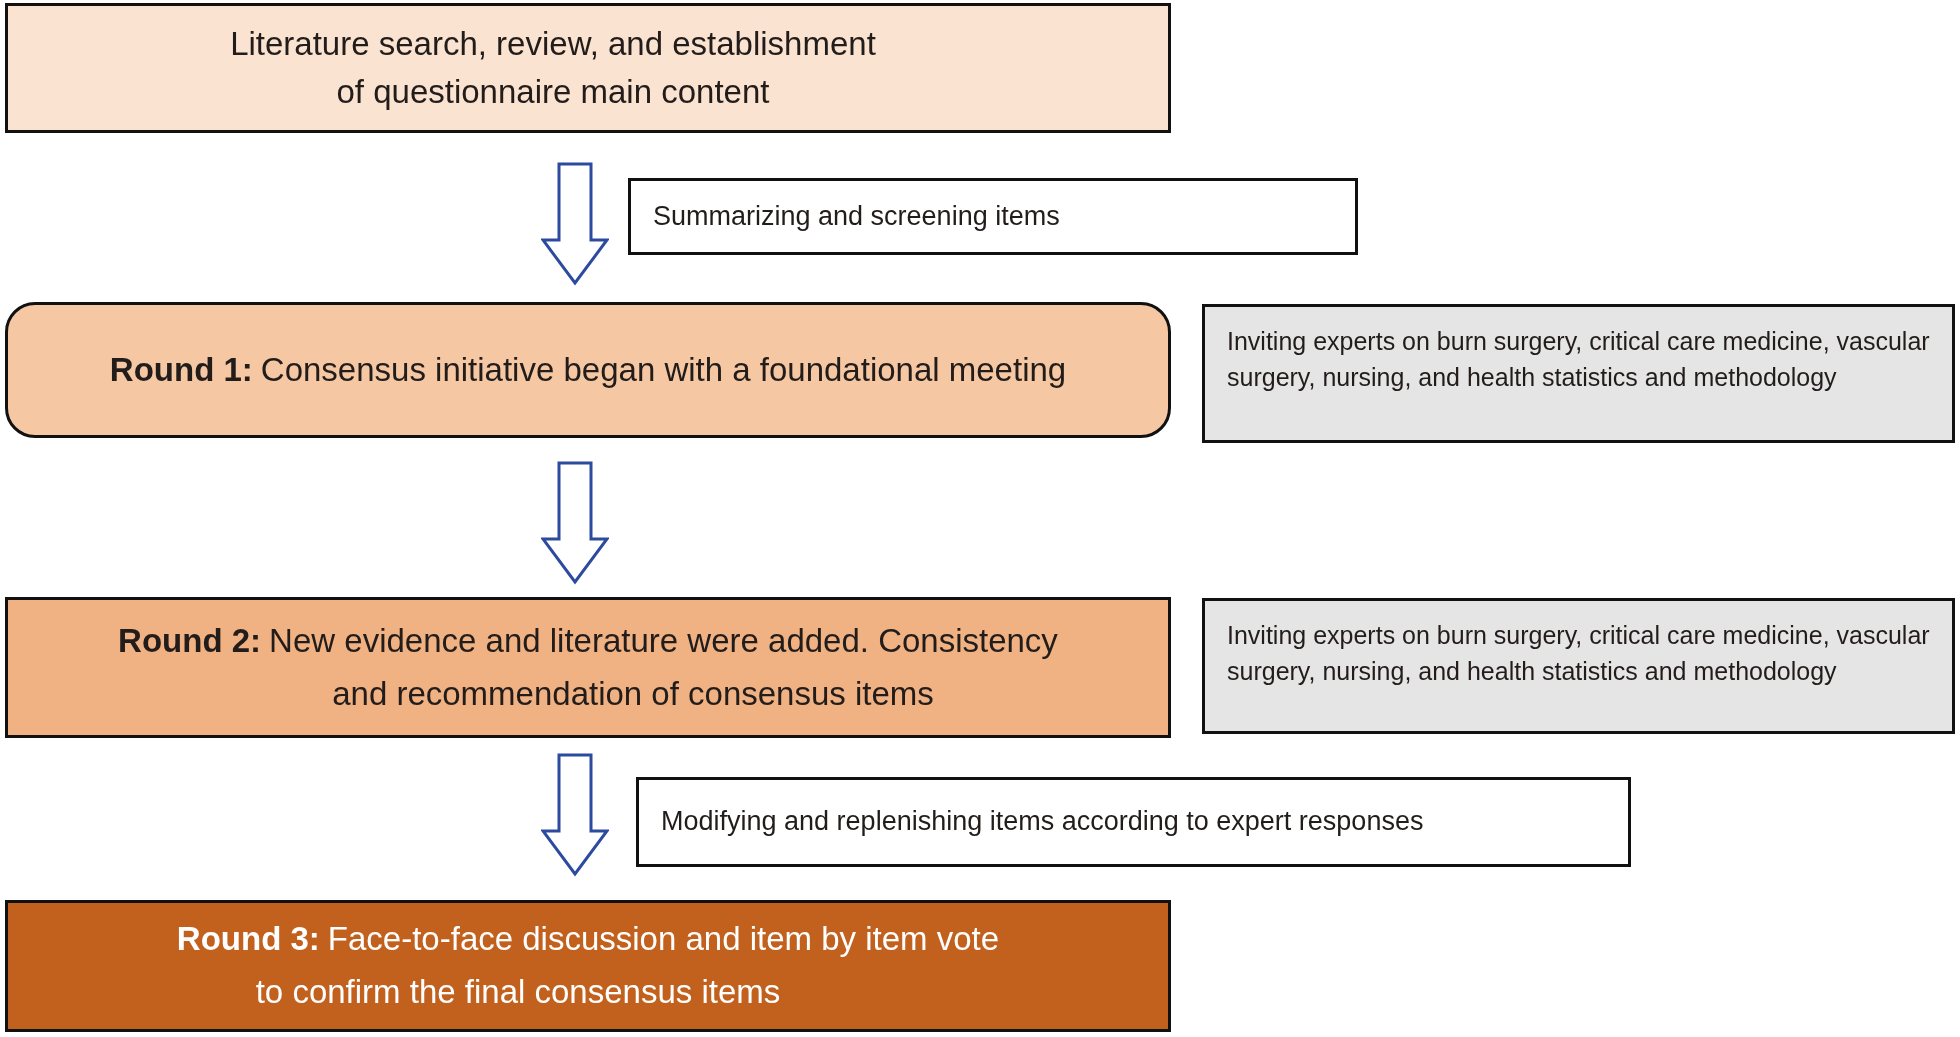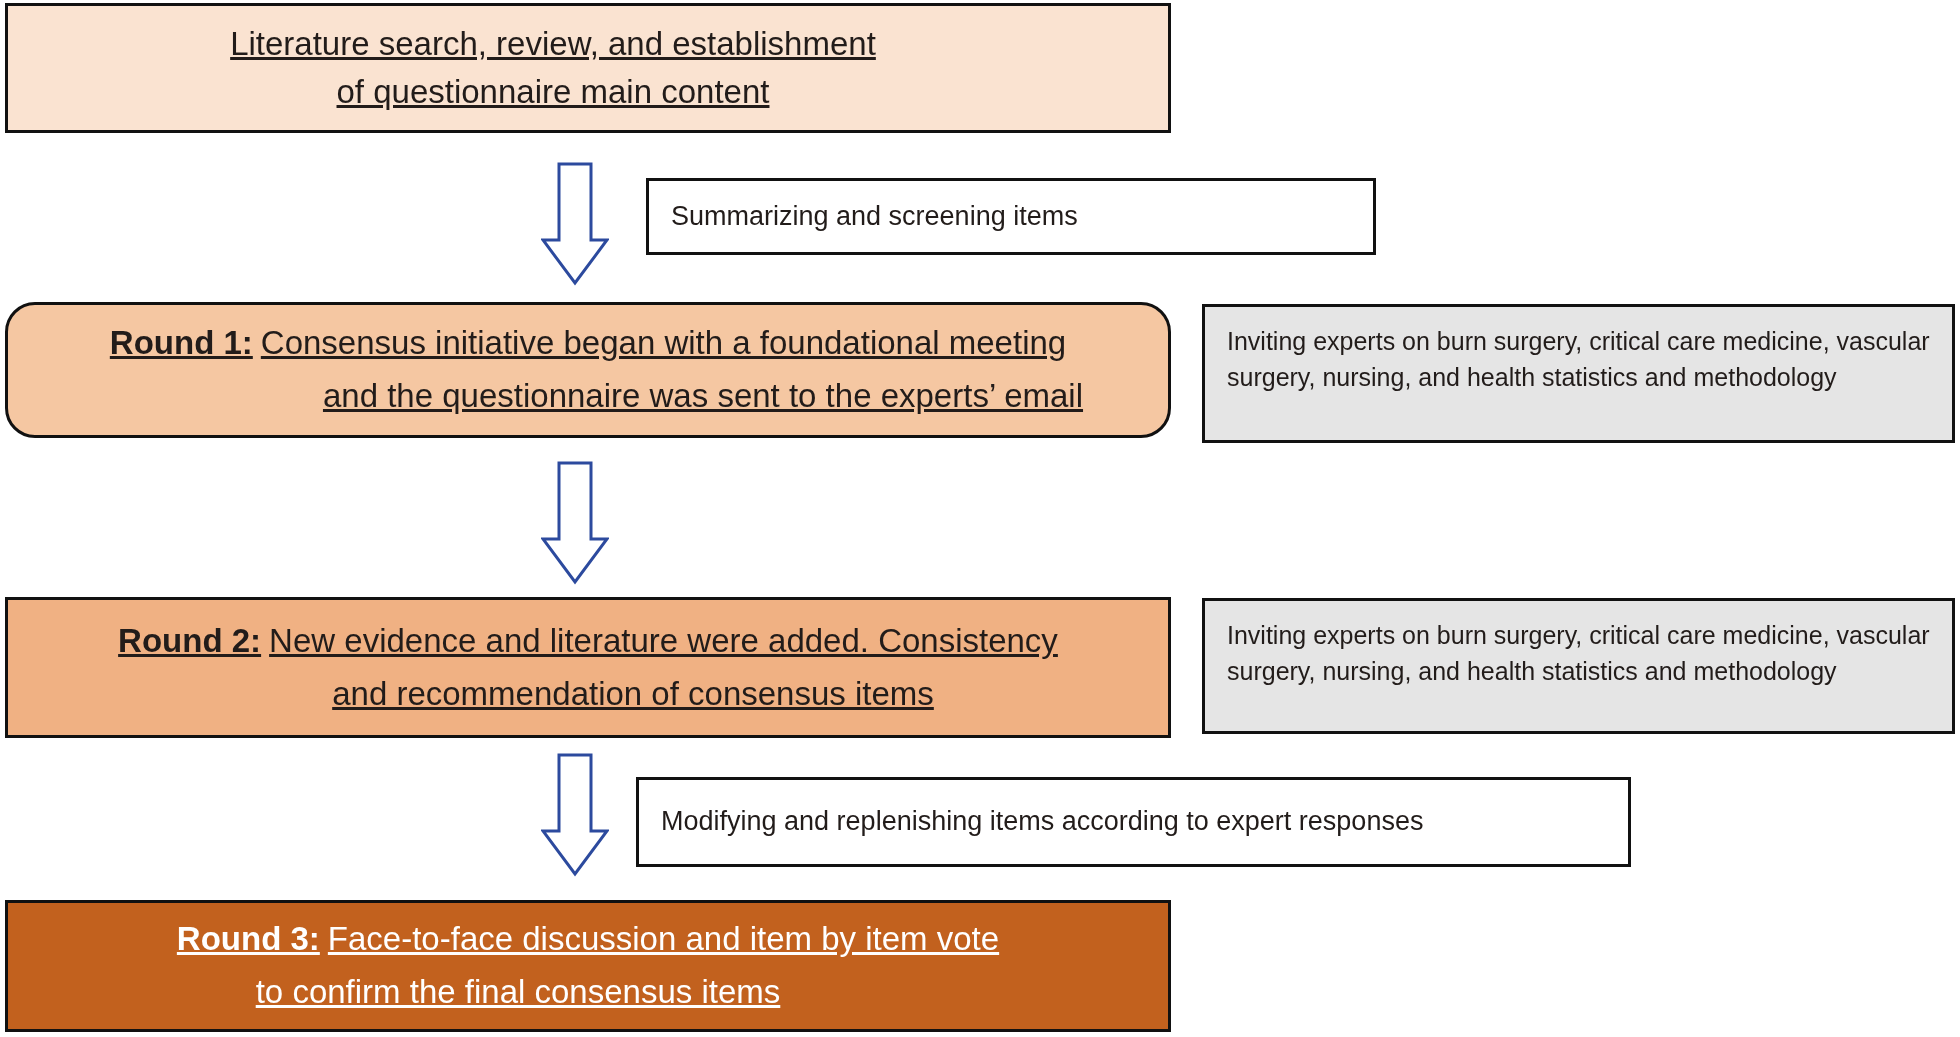--- a/index.html
+++ b/index.html
@@ -12,28 +12,28 @@
     overflow:hidden;
   }
   .box{position:absolute;box-sizing:border-box;border:3px solid #111111;}
   
   .main{left:5px;width:1166px;display:flex;flex-direction:column;justify-content:center;}
   .top-box{top:3px;height:130px;background:#fae3d1;font-size:33px;line-height:1.45;text-align:center;padding-right:70px;}
   .round{font-size:33px;line-height:1.6;}
   .round1{top:302px;height:136px;background:#f5c7a2;border-radius:30px;}
   .round2{top:597px;height:141px;background:#f0b183;}
   .round3{top:900px;height:132px;background:#c2611e;color:#ffffff;}
-  .round-line{display:block;text-align:center;white-space:nowrap;text-decoration:underline;}
+  .round-line{display:block;text-align:center;white-space:nowrap;}
   .round-label{font-weight:700;margin-right:8px;}
   .shift-r1{transform:translateX(115px);}
   .shift-r2{transform:translateX(45px);}
   .shift-r3{transform:translateX(-70px);}
   
   .process{background:#ffffff;display:flex;align-items:center;padding-left:22px;font-size:27px;line-height:1.3;}
-  .process1{left:646px;top:178px;width:730px;height:77px;}
+  .process1{left:628px;top:178px;width:730px;height:77px;}
   .process2{left:628px;top:483px;width:1007px;height:78px;}
   .process3{left:636px;top:777px;width:995px;height:90px;}
   
   .side{left:1202px;width:753px;background:#e5e5e5;padding:17px 22px;font-size:25px;line-height:1.42;}
   .side1{top:304px;height:139px;}
   .side2{top:598px;height:136px;}
   
   .arrow{position:absolute;left:541px;width:68px;height:124px;}
   .arrow1{top:162px;}
   .arrow2{top:461px;}
@@ -55,21 +55,20 @@
       <polygon points="18,2 50,2 50,78 66,78 34,121 2,78 18,78" fill="#ffffff" stroke="#2c4a9e" stroke-width="3" stroke-linejoin="miter"></polygon>
     </svg>
   </div>
 
   <div class="box process process1">
     <span>Summarizing and screening items</span>
   </div>
 
   <div class="box main round round1">
     <span class="round-line"><span class="round-label">Round 1:</span><span>Consensus initiative began with a foundational meeting</span></span>
-    <span class="round-line shift-r1">and the questionnaire was sent to the experts’ email</span>
   </div>
 
   <div class="box side side1">
     <span>Inviting experts on burn surgery, critical care medicine, vascular surgery, nursing, and health statistics and methodology</span>
   </div>
 
   <div class="arrow arrow2">
     <svg viewBox="0 0 68 124">
       <polygon points="18,2 50,2 50,78 66,78 34,121 2,78 18,78" fill="#ffffff" stroke="#2c4a9e" stroke-width="3" stroke-linejoin="miter"></polygon>
     </svg>

